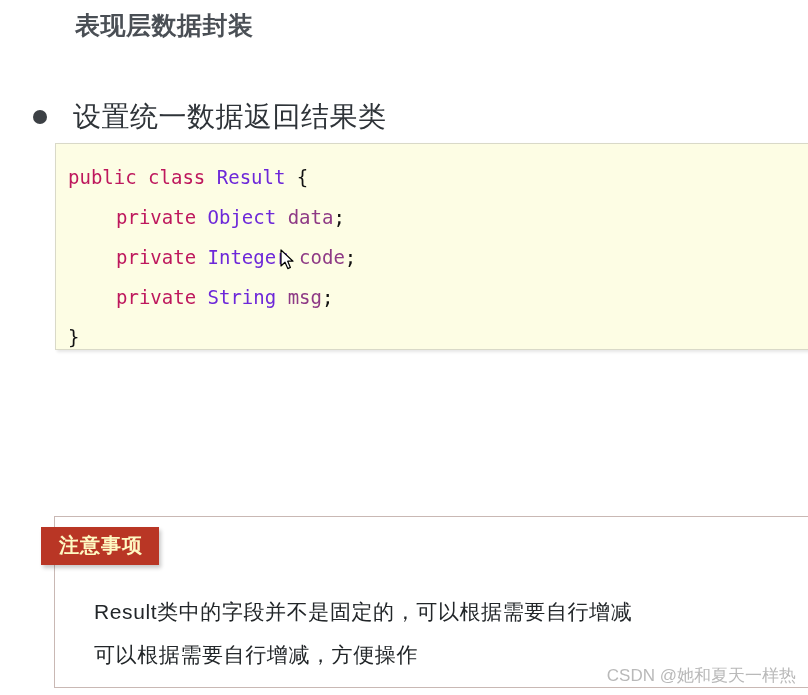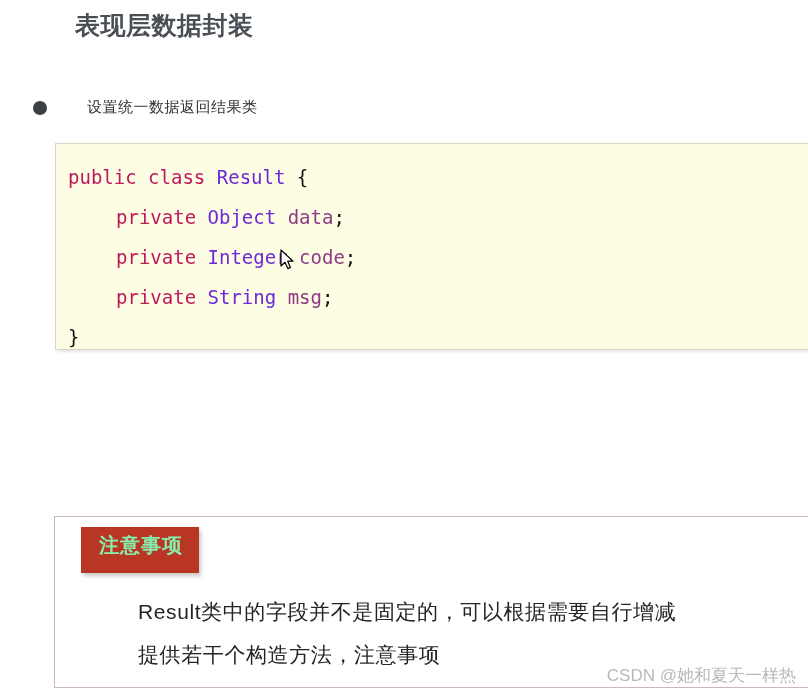--- a/index.html
+++ b/index.html
@@ -38,22 +38,22 @@
     align-items: center;
   }
   .bullet-dot {
     width: 14px;
     height: 14px;
     border-radius: 50%;
     background: #3c4045;
     flex: 0 0 auto;
   }
   .bullet-text {
-    margin-left: 40px;
-    font-size: 15px;
+    margin-left: 26px;
+    font-size: 28px;
     color: #2e3338;
     white-space: nowrap;
     letter-spacing: 0.5px;
   }
 
   
   .code-block {
     position: absolute;
     left: 55px;
     top: 143px;
@@ -99,39 +99,37 @@
     border: 1px solid #c9b8b4;
     border-right: none;
     box-sizing: border-box;
     background: #ffffff;
   }
   .note-badge {
     position: absolute;
     left: 41px;
     top: 527px;
     background: #b93625;
-    color: #86efac;
+    color: #fef9c3;
     font-size: 20px;
     font-weight: bold;
-    padding: 5px 16px 14px 18px;
+    padding: 5px 16px 6px 18px;
     letter-spacing: 1px;
     box-shadow: 2px 3px 4px rgba(0,0,0,0.22);
     white-space: nowrap;
-    margin-left: 40px;
   }
   .note-body {
     position: absolute;
     left: 94px;
     top: 590px;
     font-size: 21px;
     color: #222629;
     line-height: 43px;
     letter-spacing: 0.6px;
     white-space: nowrap;
-    margin-left: 44px;
   }
 
   
   .watermark {
     position: absolute;
     right: 12px;
     top: 664px;
     font-size: 17px;
     color: #b9b9b9;
     white-space: nowrap;
@@ -152,16 +150,16 @@
 </div>
 
 <svg class="cursor" viewBox="0 0 16 22" xmlns="http://www.w3.org/2000/svg" style="left: 280px; top: 249px;">
   <path d="M1 1 L1 17 L5 13.2 L7.8 19.6 L10.4 18.4 L7.7 12.2 L13 12.2 Z" fill="#ffffff" stroke="#000000" stroke-width="1.2" stroke-linejoin="round"></path>
 </svg>
 
 <div class="note-box"></div>
 <div class="note-badge">注意事项</div>
 <div class="note-body" id="note-body">
     <div>Result类中的字段并不是固定的，可以根据需要自行增减</div>
-    <div>提供若干个构造方法，注意事项</div>
+    <div>可以根据需要自行增减，方便操作</div>
   </div>
 
 <div class="watermark">CSDN @她和夏天一样热</div>
 
 </body></html>

